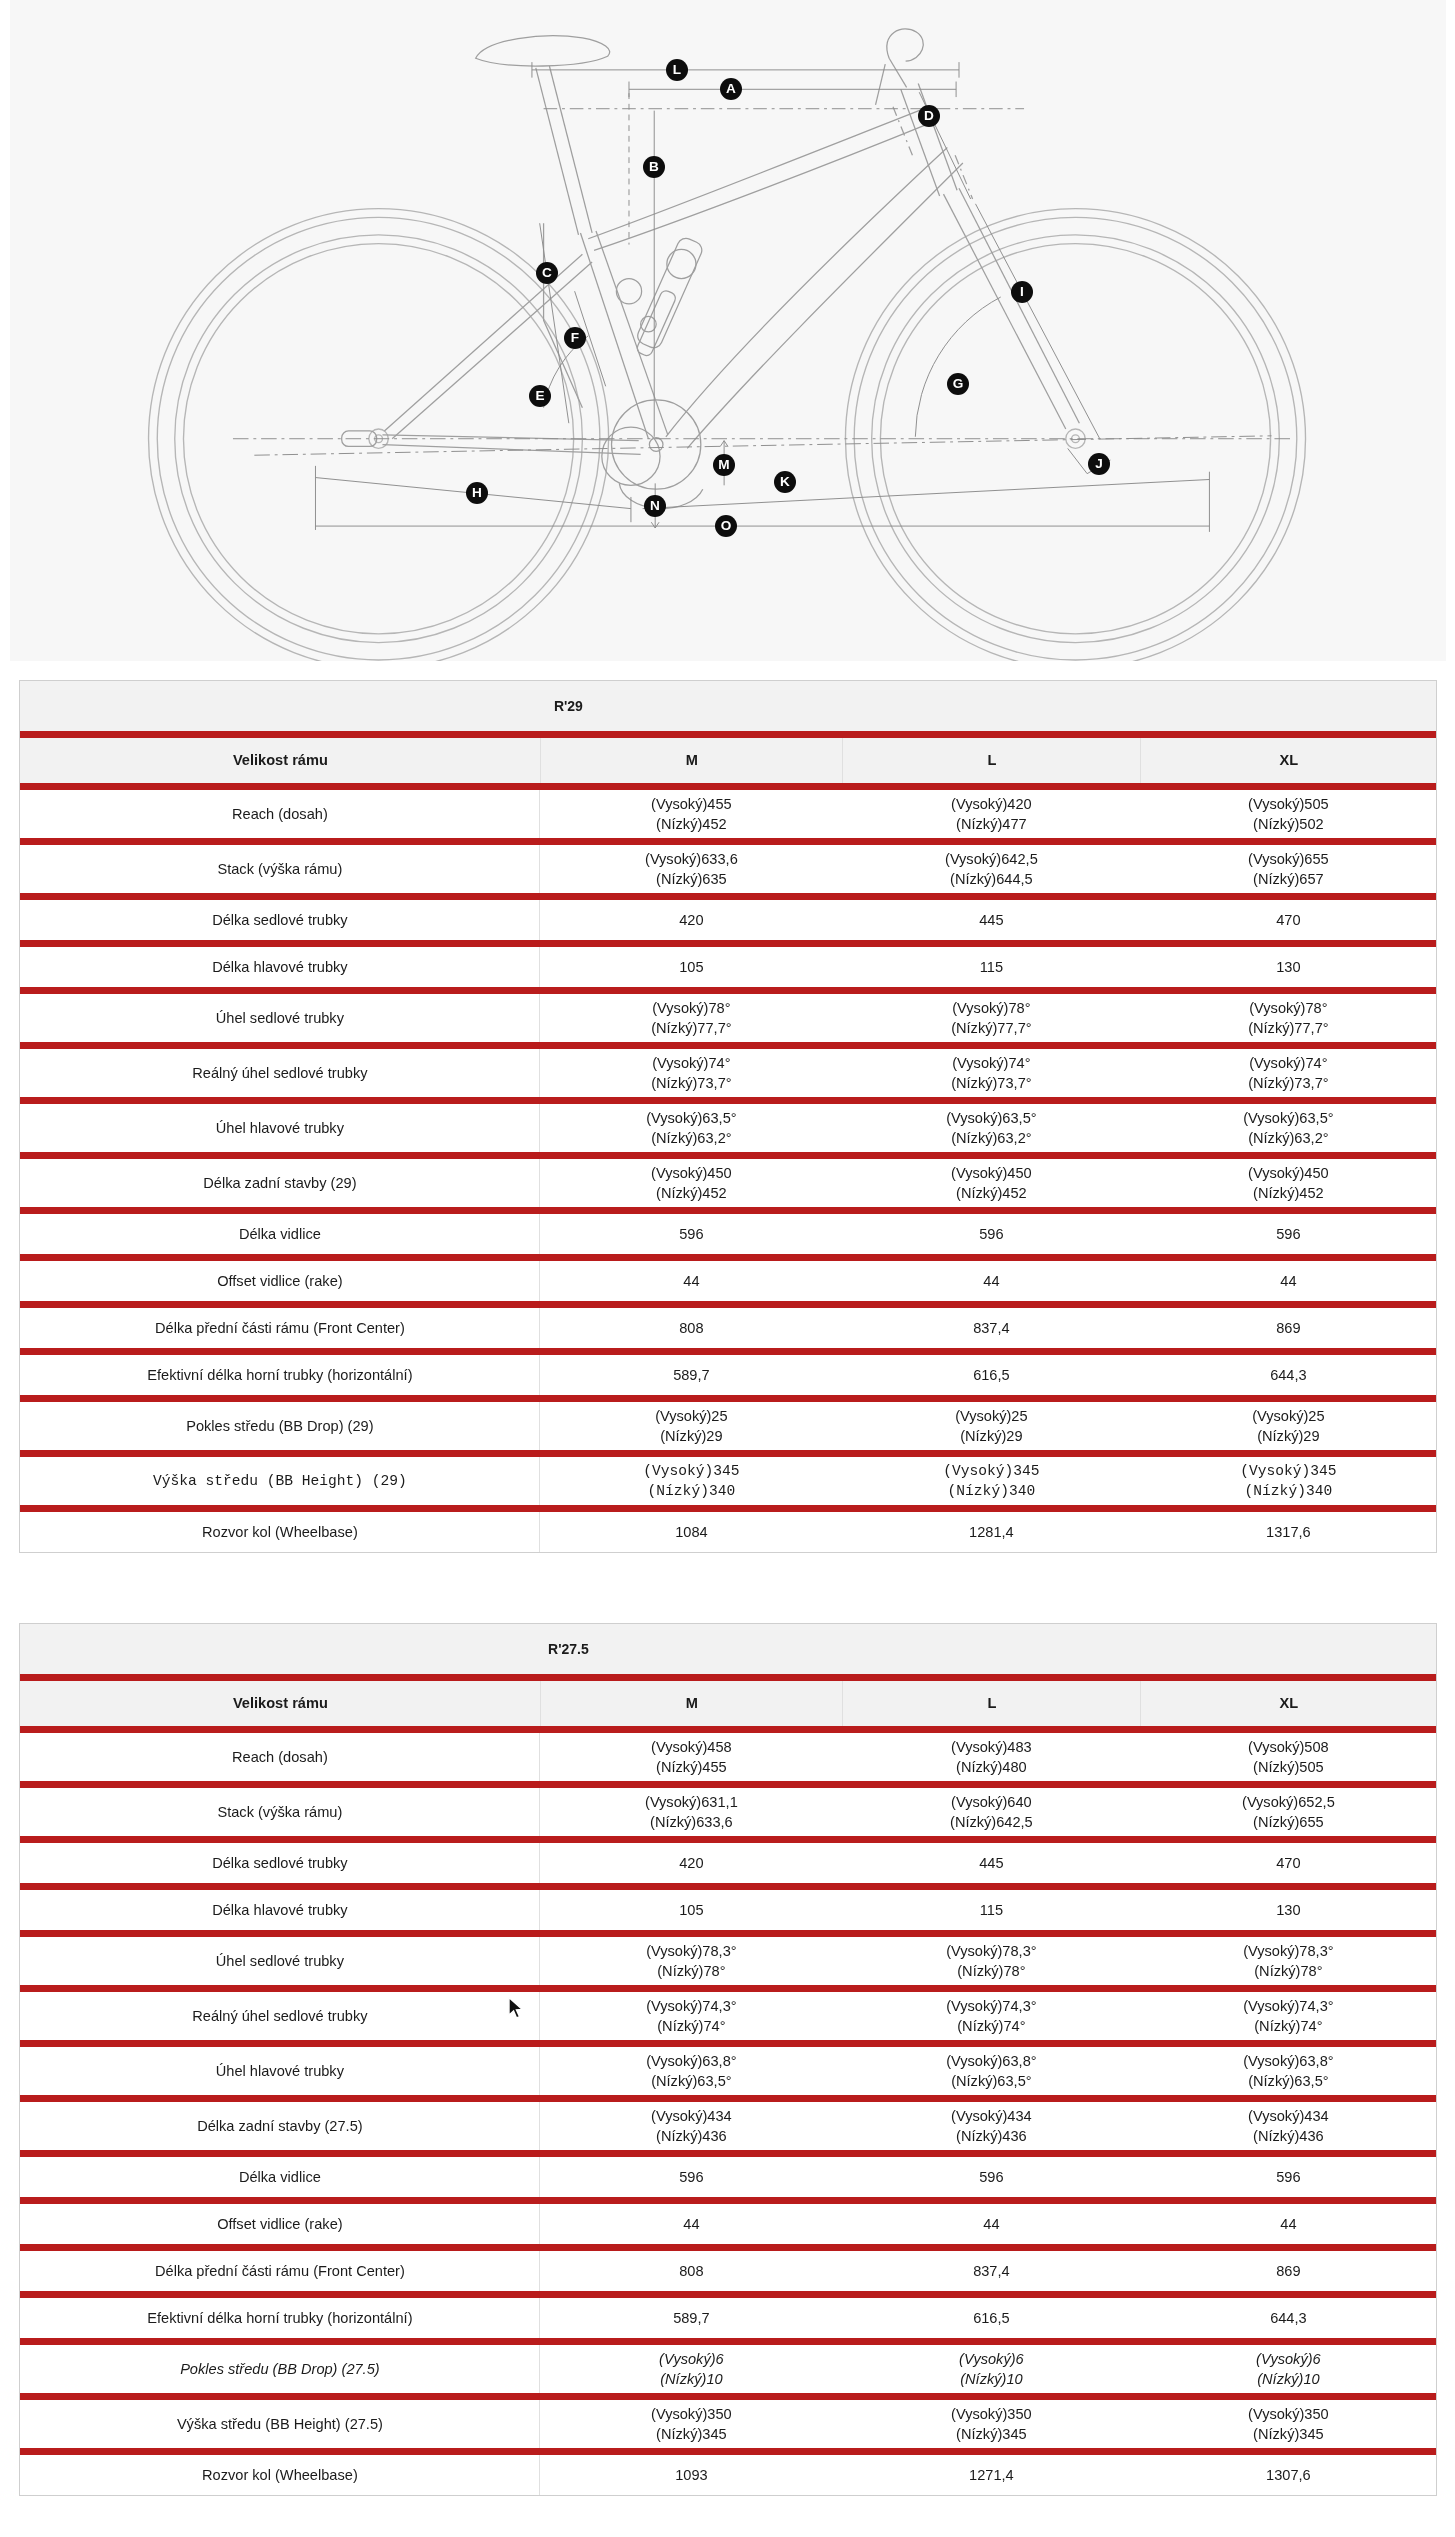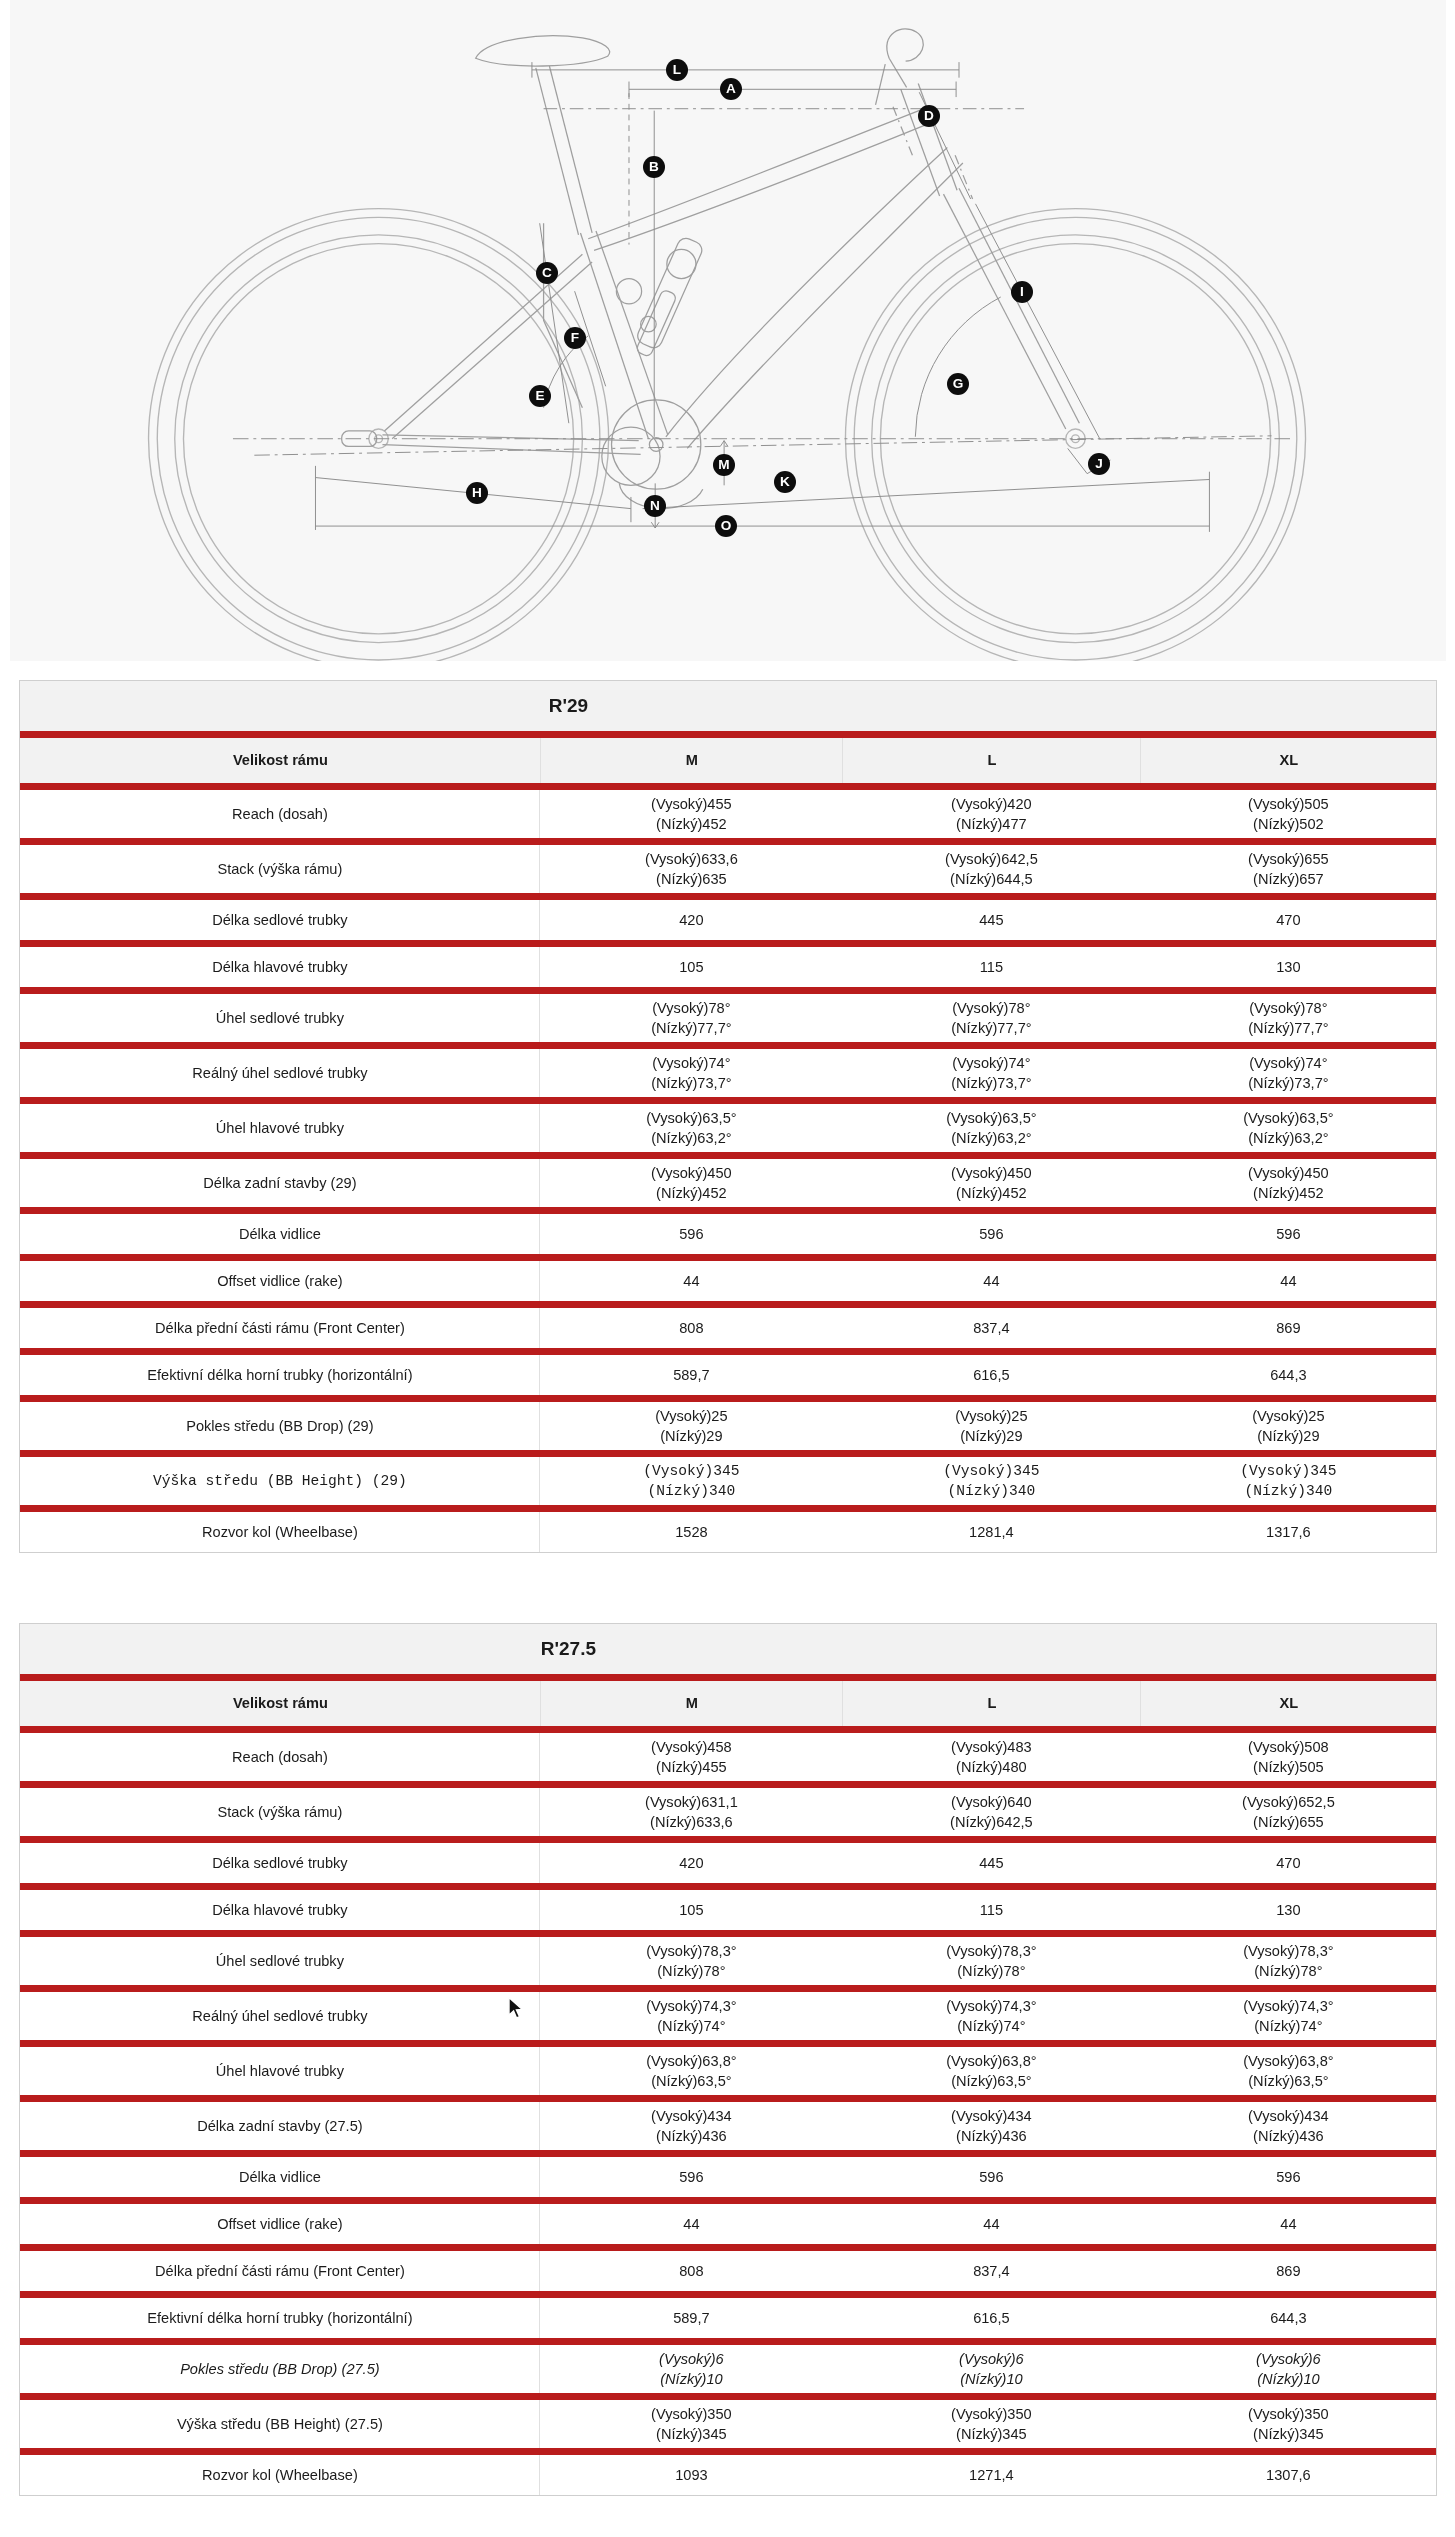--- a/index.html
+++ b/index.html
@@ -5,21 +5,21 @@
   html,body{margin:0;padding:0;background:#ffffff;}
   body{width:1456px;height:2538px;position:relative;font-family:"Liberation Sans",sans-serif;color:#1b1b1b;}
   .diagram{position:absolute;left:0;top:0;width:1456px;height:661px;}
   .diagram .bg{position:absolute;left:9.7px;right:9.7px;top:0;bottom:0;background:#f7f7f7;}
   .diagram svg{position:absolute;left:0;top:0;}
   .marker{position:absolute;width:22px;height:22px;border-radius:50%;background:#0d0d0d;
     color:#ffffff;font-weight:bold;font-size:13.6px;display:flex;align-items:center;justify-content:center;
     line-height:1;}
   .geo-table{position:absolute;left:19.4px;width:1418px;border:1px solid #cfcfcf;background:#ffffff;box-sizing:border-box;}
   .t-title{height:50px;background:#f2f2f2;display:flex;align-items:center;justify-content:center;
-    padding-right:320px;box-sizing:border-box;font-weight:bold;font-size:19px;}
+    padding-right:320px;box-sizing:border-box;font-weight:bold;font-size:14px;}
   .t-row{display:grid;grid-template-columns:520px 302px 298px 1fr;border-top:7px solid #b91c1c;box-sizing:border-box;}
   .t-row.head{background:#f2f2f2;height:52px;font-weight:bold;}
   .t-row .cell{display:flex;align-items:center;justify-content:center;text-align:center;
     font-size:14.6px;line-height:20.4px;white-space:pre-line;box-sizing:border-box;}
   .t-row.head .cell + .cell{border-left:1px solid #e0e0e0;}
   .t-row.body .cell.lbl{border-right:1px solid #e0e0e0;}
   #cursor{position:absolute;z-index:50;}
 </style>
 </head>
 <body>
@@ -237,21 +237,21 @@
       <div class="cell lbl">Výška středu (BB Height) (29)</div>
       <div class="cell">(Vysoký)345
 (Nízký)340</div>
       <div class="cell">(Vysoký)345
 (Nízký)340</div>
       <div class="cell">(Vysoký)345
 (Nízký)340</div>
     </div>
     <div class="t-row body" style="height: 47px;">
       <div class="cell lbl">Rozvor kol (Wheelbase)</div>
-      <div class="cell">1528</div>
+      <div class="cell">1084</div>
       <div class="cell">1281,4</div>
       <div class="cell">1317,6</div>
     </div>
   </section>
 <section class="geo-table" style="top: 1623px;">
     <div class="t-title">R'27.5</div>
     <div class="t-row head">
       <div class="cell">Velikost rámu</div>
       <div class="cell">M</div>
       <div class="cell">L</div>

